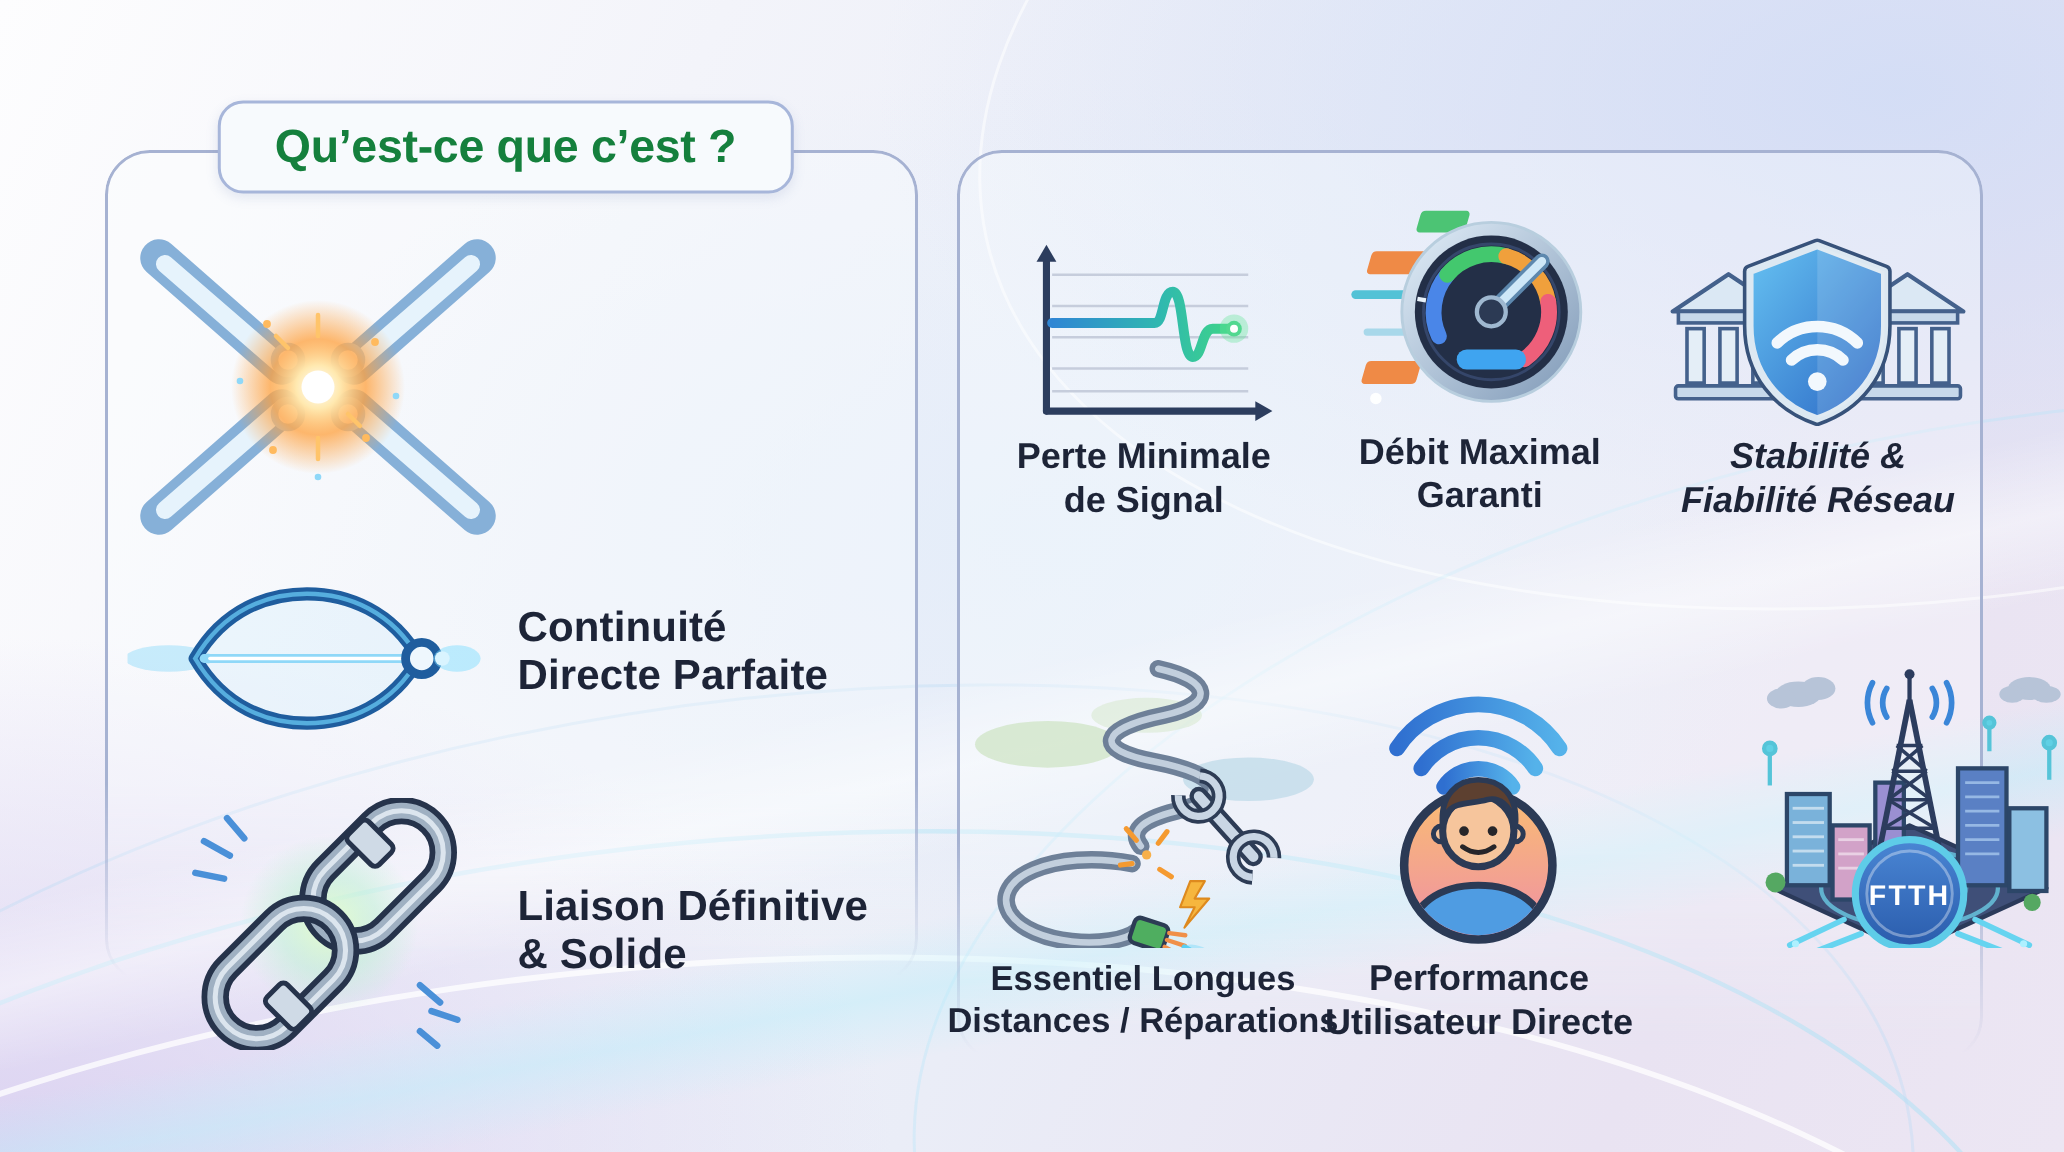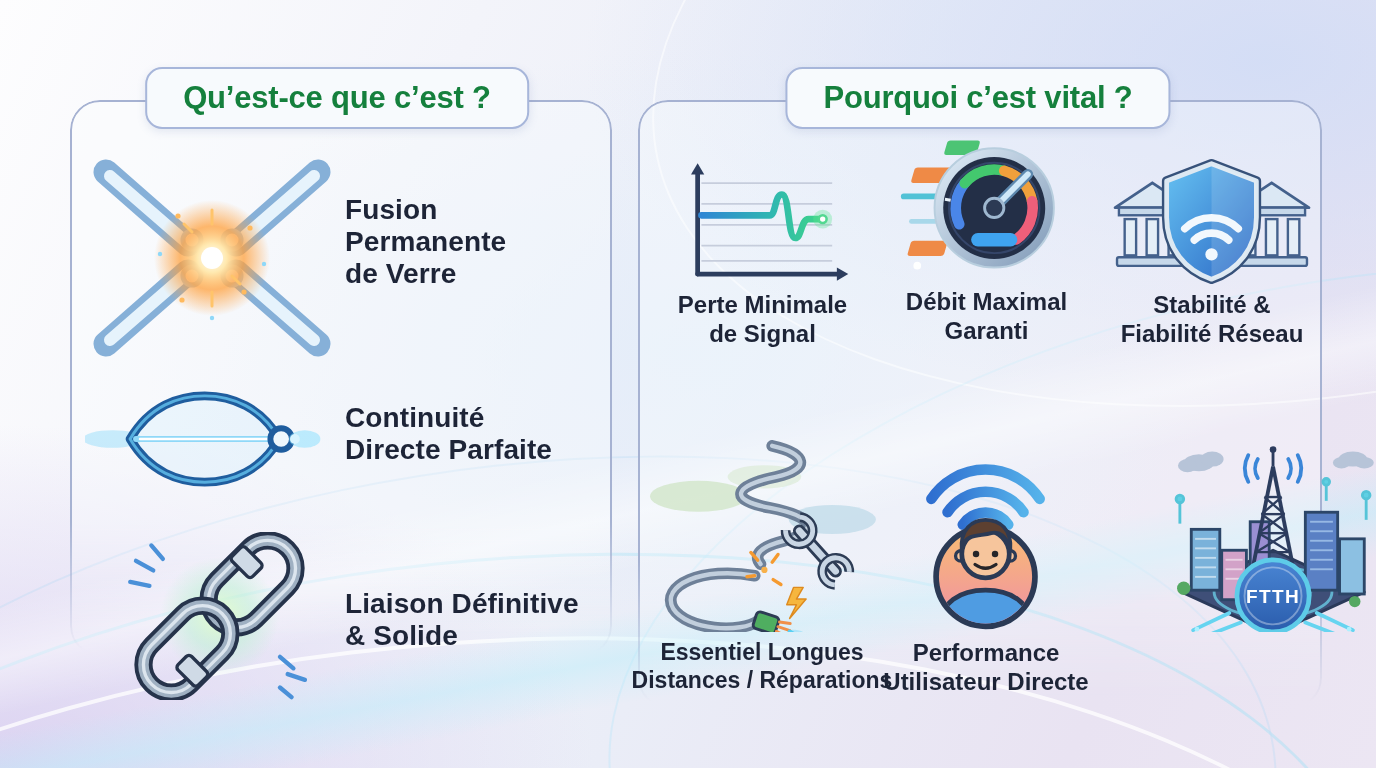--- a/index.html
+++ b/index.html
@@ -43,21 +43,21 @@
 
   .cell{position:absolute;display:flex;flex-direction:column;align-items:center;}
   .icon-wrap{display:flex;align-items:flex-end;justify-content:center;}
   .r1 .icon-wrap{height:126px;}
   .r2 .icon-wrap{height:192px;}
   .cell-label{font-weight:700;font-size:24px;line-height:1.2;text-align:center;
     white-space:pre-line;color:#1d2437;margin-top:7px;}
   .cell-label.sm{font-size:23px;}
   .c1{left:650px;top:158px;width:225px;}
   .c2{left:874px;top:155px;width:225px;}
-  .c3{left:1098px;top:158px;width:228px;}
+  .c3{left:1098px;top:158px;width:228px;font-style:italic;}
   .c4{left:608px;top:440px;width:308px;}
   .c5{left:852px;top:440px;width:268px;}
   .c6{left:1154px;top:440px;width:238px;}
 </style>
 </head>
 <body>
 
 <div class="stage">
 
   <div class="wave w1"></div>
@@ -65,21 +65,20 @@
   <div class="wave w3"></div>
   <div class="wave w4"></div>
   <div class="wave w5"></div>
   <div class="beam b1"></div>
   <div class="beam b2"></div>
 
   <div class="panel panel-left"></div>
   <div class="panel panel-right"></div>
 
   <div class="title-box tb-left">Qu’est-ce que c’est ?</div>
-  <div class="title-box tb-right">Pourquoi c’est vital ?</div>
 
   <svg class="icon-abs" style="left:92px;top:158px" width="240" height="200" viewBox="0 0 240 200">
     <defs>
       <radialGradient id="f-glow">
         <stop offset="0" stop-color="#ffffff"></stop>
         <stop offset=".25" stop-color="#ffe9b0"></stop>
         <stop offset=".55" stop-color="#ffa03c" stop-opacity=".75"></stop>
         <stop offset="1" stop-color="#ffa03c" stop-opacity="0"></stop>
       </radialGradient>
     </defs>
@@ -112,23 +111,20 @@
         <circle cx="158" cy="70" r="2.6"></circle>
       <circle cx="90" cy="142" r="2.6"></circle>
         <circle cx="152" cy="134" r="2.6"></circle>
     </g>
     <g fill="#8fd8f8">
       <circle cx="68" cy="96" r="2.2"></circle>
         <circle cx="172" cy="106" r="2.2"></circle>
         <circle cx="120" cy="160" r="2.2"></circle>
     </g>
   </svg>
-  <div class="left-label" style="left:345px;top:194px">Fusion
-Permanente
-de Verre</div>
 
   <svg class="icon-abs" style="left:85px;top:383px" width="255" height="112" viewBox="0 0 260 112">
     <defs>
       <linearGradient id="oc-beam" x1="0" y1="0" x2="1" y2="0">
         <stop offset="0" stop-color="#28a8e8"></stop>
           <stop offset="1" stop-color="#8fe4ff"></stop>
       </linearGradient>
     </defs>
     <ellipse cx="28" cy="56" rx="30" ry="9" fill="rgba(110,210,250,.35)"></ellipse>
     <line x1="4" y1="56" x2="56" y2="56" stroke="url(#oc-beam)" stroke-width="9" stroke-linecap="round"></line>

